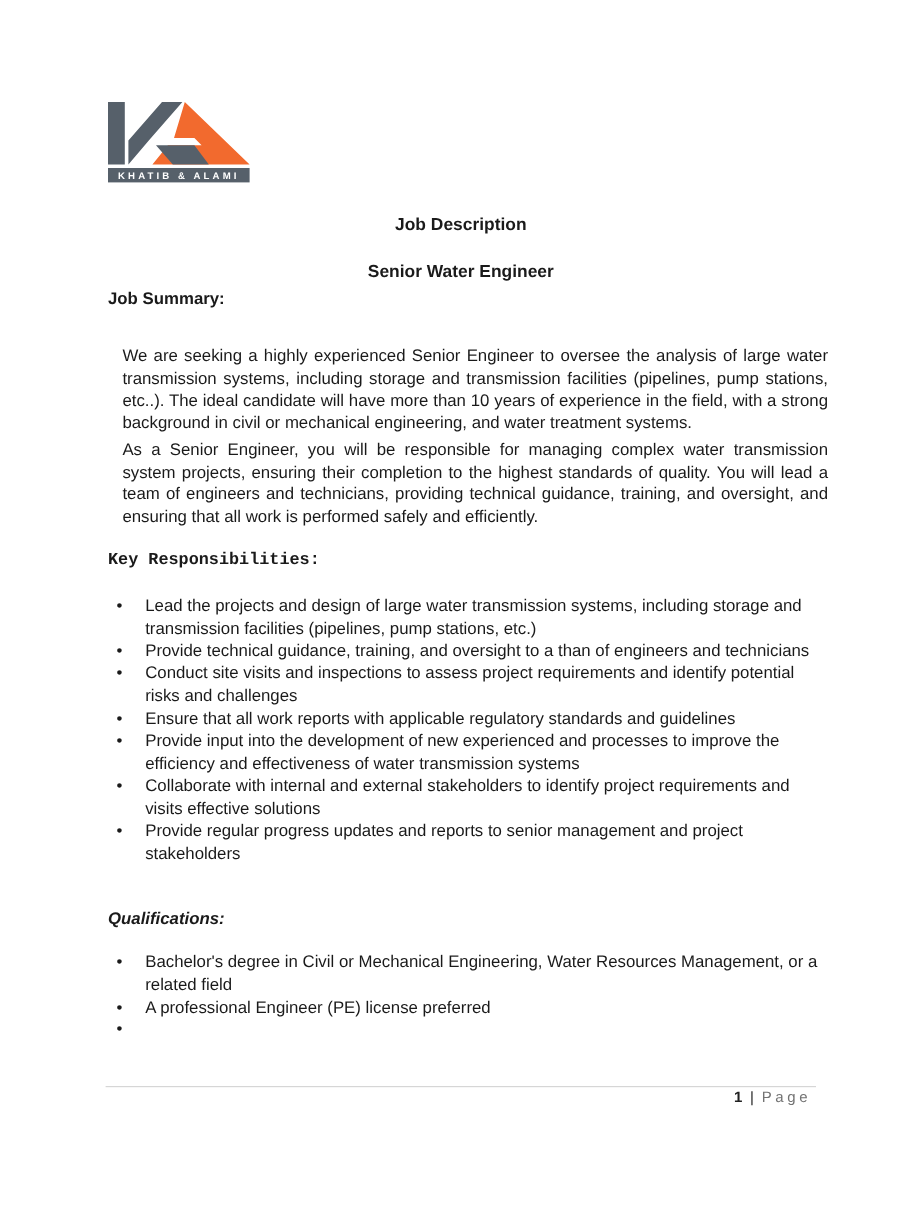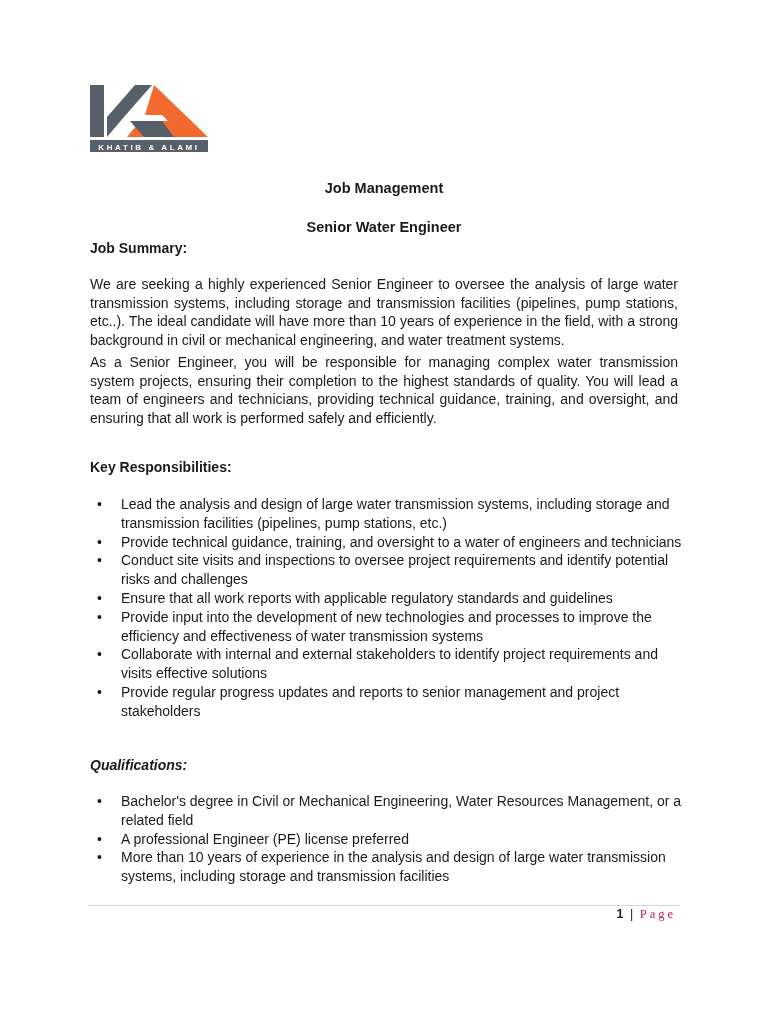--- a/index.html
+++ b/index.html
@@ -3,73 +3,73 @@
 <meta charset="utf-8">
 <style>
   html, body { margin: 0; padding: 0; background: #ffffff; }
   body { width: 768px; height: 1024px; position: relative; overflow: hidden;
          font-family: "Liberation Sans", "DejaVu Sans", sans-serif; color: #1a1a1a; }
   .logo { position: absolute; left: 90px; top: 85px; width: 119px; height: 68px; }
   .title-block { position: absolute; left: 90px; width: 588px; text-align: center; font-weight: bold; font-size: 14.5px; }
   #t1 { top: 180px; }
   #t2 { top: 219px; }
   .heading { position: absolute; left: 90px; font-weight: bold; font-size: 14px; }
-  .para { position: absolute; left: 90px; width: 588px; font-size: 14px; line-height: 18.6px; text-align: justify; margin: 0; }
+  .para { position: absolute; left: 90px; width: 588px; font-size: 14px; line-height: 18.6px; text-align: justify; margin: 12px; }
   .list { position: absolute; left: 90px; width: 592px; margin: 0; padding: 0; list-style: none; font-size: 14px; line-height: 18.8px; }
   .list li { position: relative; padding-left: 31px; }
   .list li .bullet { position: absolute; left: 7px; top: 0; }
   .footer-line { position: absolute; left: 88px; top: 905px; width: 592px; height: 1px; background: #d6d6d6; }
   .page-num { position: absolute; right: 92px; top: 907px; font-size: 12.5px; letter-spacing: 1.5px; }
   .page-num .num { font-weight: bold; color: #222; }
   .page-num .sep { color: #222; }
-  .page-num .word { color: #be185d; letter-spacing: 3px; font-family: Liberation Serif, serif; }
+  .page-num .word { color: #737373; letter-spacing: 3px; }
 </style>
 </head>
 <body>
 
 <svg class="logo" viewBox="0 0 119 68">
 
   <polygon points="0,0 14,0 14,52 0,52" fill="#56606a"></polygon>
 
   <polygon points="17,32 45,0 62,0 34,32 17,52" fill="#56606a"></polygon>
 
   <polygon points="64,0 118,52 37,52 50,36 78,36 72,30 55,30" fill="#f26a2e"></polygon>
 
   <polygon points="40,36 72,36 84,52 54,52" fill="#56606a"></polygon>
 
   <rect x="0" y="55" width="118" height="12" fill="#56606a"></rect>
   <text x="59" y="64.5" text-anchor="middle" font-family="Liberation Sans, sans-serif" font-size="8" font-weight="bold" letter-spacing="2.6" fill="#ffffff">KHATIB &amp; ALAMI</text>
 </svg>
 
-<div id="t1" class="title-block">Job Management</div>
+<div id="t1" class="title-block">Job Description</div>
 <div id="t2" class="title-block">Senior Water Engineer</div>
 
 <div class="heading" style="top:240px;">Job Summary:</div>
 
 <p class="para" style="top:275px;">We are seeking a highly experienced Senior Engineer to oversee the analysis of large water transmission systems, including storage and transmission facilities (pipelines, pump stations, etc..). The ideal candidate will have more than 10 years of experience in the field, with a strong background in civil or mechanical engineering, and water treatment systems.</p>
 <p class="para" style="top:353px;">As a Senior Engineer, you will be responsible for managing complex water transmission system projects, ensuring their completion to the highest standards of quality. You will lead a team of engineers and technicians, providing technical guidance, training, and oversight, and ensuring that all work is performed safely and efficiently.</p>
 
-<div class="heading" style="top:459px;">Key Responsibilities:</div>
+<div class="heading" style="top:459px;font-family:Liberation Mono, monospace;">Key Responsibilities:</div>
 
 <ul class="list" style="top:495px;">
-  <li><span class="bullet">•</span><span>Lead the analysis and design of large water transmission systems, including storage and transmission facilities (pipelines, pump stations, etc.)</span></li>
-  <li><span class="bullet">•</span><span>Provide technical guidance, training, and oversight to a water of engineers and technicians</span></li>
-  <li><span class="bullet">•</span><span>Conduct site visits and inspections to oversee project requirements and identify potential risks and challenges</span></li>
+  <li><span class="bullet">•</span><span>Lead the projects and design of large water transmission systems, including storage and transmission facilities (pipelines, pump stations, etc.)</span></li>
+  <li><span class="bullet">•</span><span>Provide technical guidance, training, and oversight to a than of engineers and technicians</span></li>
+  <li><span class="bullet">•</span><span>Conduct site visits and inspections to assess project requirements and identify potential risks and challenges</span></li>
   <li><span class="bullet">•</span><span>Ensure that all work reports with applicable regulatory standards and guidelines</span></li>
-  <li><span class="bullet">•</span><span>Provide input into the development of new technologies and processes to improve the efficiency and effectiveness of water transmission systems</span></li>
+  <li><span class="bullet">•</span><span>Provide input into the development of new experienced and processes to improve the efficiency and effectiveness of water transmission systems</span></li>
   <li><span class="bullet">•</span><span>Collaborate with internal and external stakeholders to identify project requirements and visits effective solutions</span></li>
   <li><span class="bullet">•</span><span>Provide regular progress updates and reports to senior management and project stakeholders</span></li>
 </ul>
 
 <div class="heading" style="top:757px;font-style:italic;">Qualifications:</div>
 
 <ul class="list" style="top:792px;">
   <li><span class="bullet">•</span><span>Bachelor's degree in Civil or Mechanical Engineering, Water Resources Management, or a related field</span></li>
   <li><span class="bullet">•</span><span>A professional Engineer (PE) license preferred</span></li>
-  <li><span class="bullet">•</span><span>More than 10 years of experience in the analysis and design of large water transmission systems, including storage and transmission facilities</span></li>
+  <li><span class="bullet">•</span></li>
 </ul>
 
 <div class="footer-line"></div>
 <div class="page-num">
   <span class="num">1</span>
   <span class="sep">|</span>
   <span class="word">Page</span>
 </div>
 
 </body></html>

